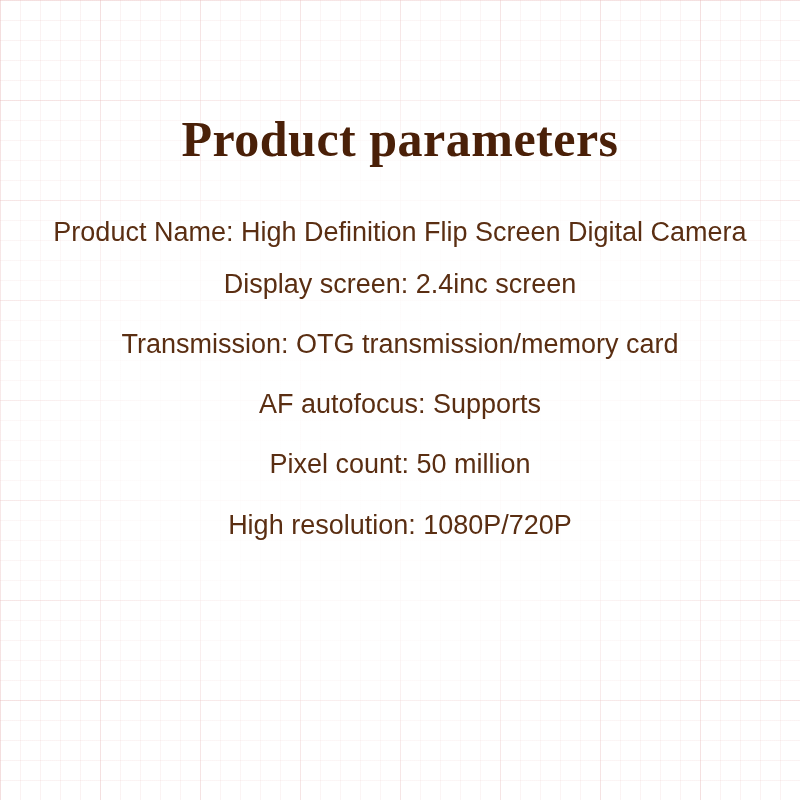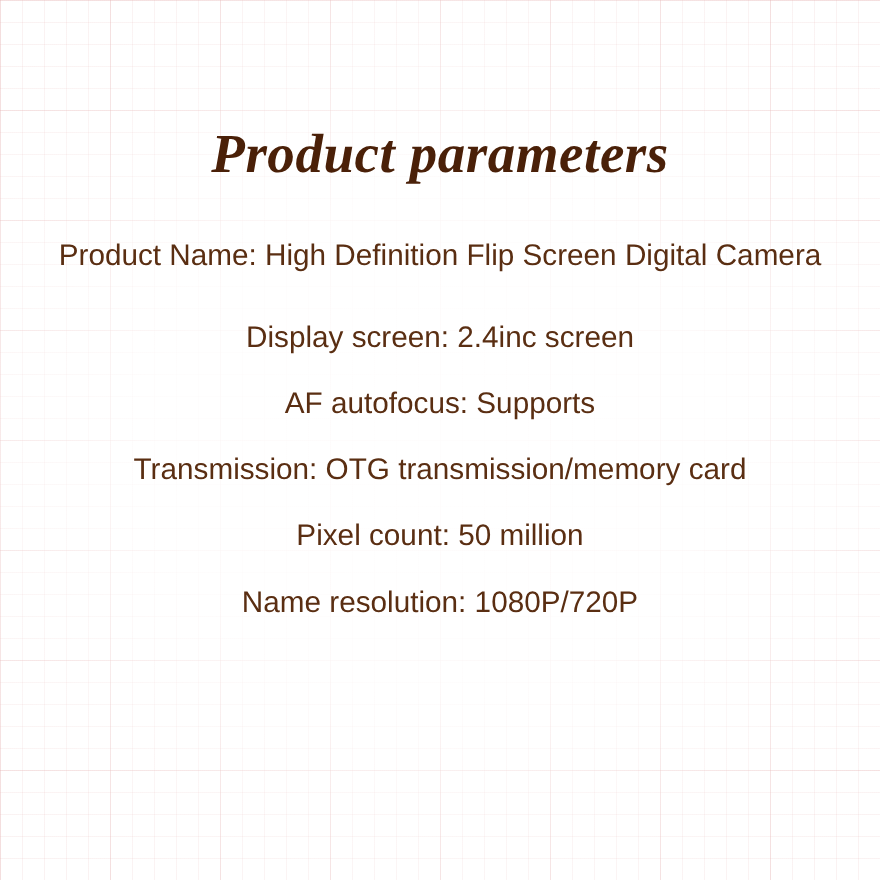--- a/index.html
+++ b/index.html
@@ -56,57 +56,56 @@
 
   .title {
     margin: 0;
     padding-top: 112px;
     font-family: "Liberation Serif", serif;
     font-weight: bold;
     font-size: 50px;
     letter-spacing: 0.5px;
     color: #4a2008;
     line-height: 1.1;
-    font-style: italic;
   }
 
   .spec-list {
     margin: 0;
     padding: 0;
     list-style: none;
   }
 
   .spec-row {
     font-family: "Liberation Sans", sans-serif;
     font-size: 27px;
     color: #5a2e12;
     line-height: 1;
     white-space: nowrap;
   }
 
   .spec-row.r0 { margin-top: 52px; }
-  .spec-row.r1 { margin-top: 47px; }
+  .spec-row.r1 { margin-top: 25px; }
   .spec-row.r2 { margin-top: 33px; }
   .spec-row.r3 { margin-top: 33px; }
   .spec-row.r4 { margin-top: 33px; }
   .spec-row.r5 { margin-top: 34px; }
   .spec-row.r6 { margin-top: 33px; }
   .spec-row.r7 { margin-top: 34px; }
 </style>
 </head>
 <body>
 
 <div id="page">
   <div id="content">
 
     <h1 class="title">Product parameters</h1>
 
     <ul class="spec-list">
       <li class="spec-row r0">Product Name: High Definition Flip Screen Digital Camera</li>
       <li class="spec-row r1">Display screen: 2.4inc screen</li>
+      <li class="spec-row r3">Transmission: OTG transmission/memory card</li>
       <li class="spec-row r2">AF autofocus: Supports</li>
-      <li class="spec-row r3">Transmission: OTG transmission/memory card</li>
       <li class="spec-row r4">Pixel count: 50 million</li>
-      <li class="spec-row r5">Name resolution: 1080P/720P</li>
+      <li class="spec-row r5">High resolution: 1080P/720P</li>
     </ul>
 
   </div>
 </div>
 
 </body></html>

